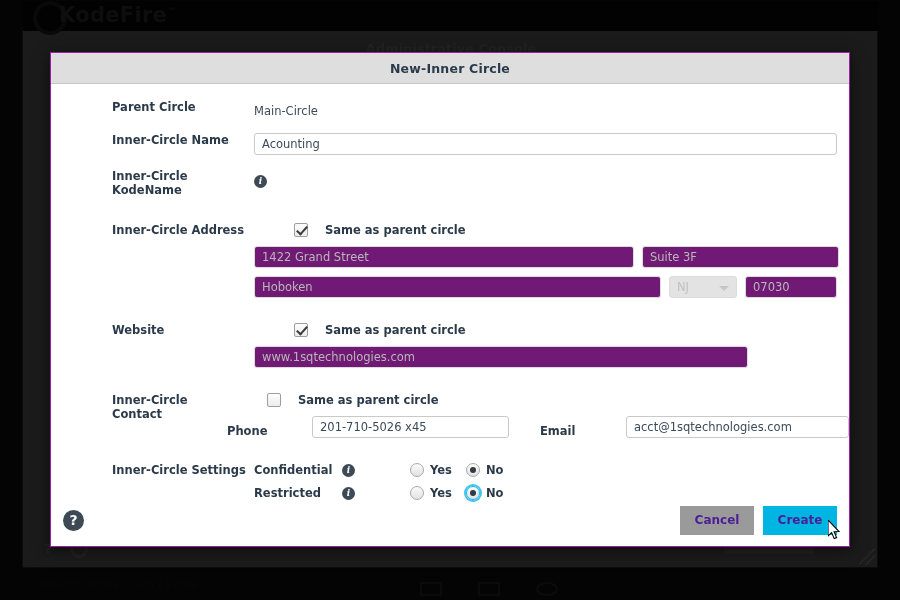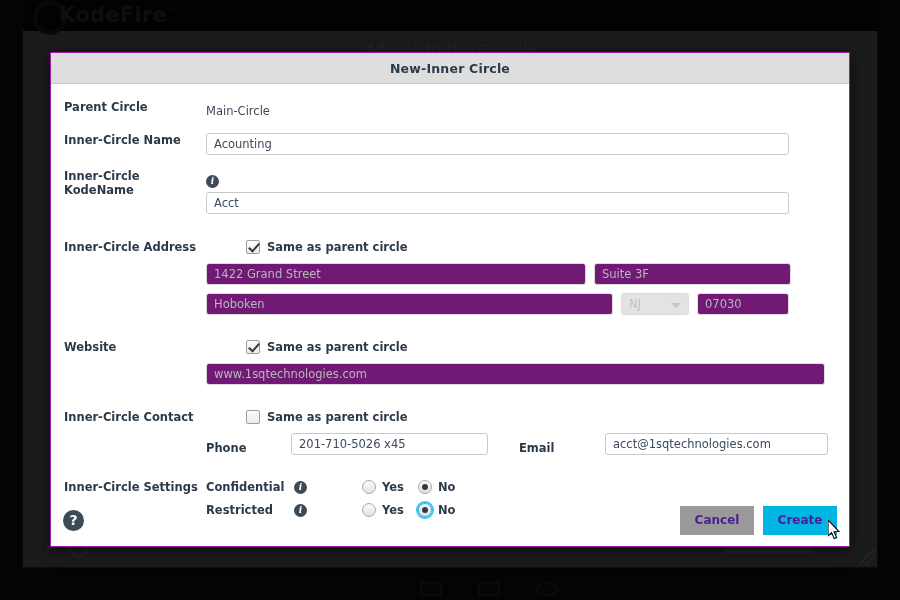--- a/index.html
+++ b/index.html
@@ -115,20 +115,21 @@
     letter-spacing: 0.2px;
   }
   .modal-body { position: relative; padding: 0; }
 
   .row { display: flex; align-items: flex-start; }
   .row-label {
     width: 155px;
     padding-left: 13px;
     font-size: 11.5px; font-weight: bold; color: #2b3a4a;
     line-height: 14px;
+    margin-left: 48px;
   }
   .field-area { flex: 1; padding-right: 0; }
 
   
   .inp {
     height: 22px;
     border: 1px solid #c9c9c9;
     border-radius: 3px;
     background: #fff;
     font-size: 11.5px;
@@ -158,21 +159,21 @@
   }
   .sel-arrow {
     position: absolute; right: 7px; top: 9px;
     width: 0; height: 0;
     border-left: 5px solid transparent;
     border-right: 5px solid transparent;
     border-top: 5px solid #c6c6c6;
   }
 
   
-  .cb-wrap { display: flex; align-items: center; gap: 7px; padding-left: 40px; }
+  .cb-wrap { display: flex; align-items: center; gap: 17px; padding-left: 40px; }
   .cb {
     width: 14px; height: 14px;
     border: 1px solid #9d9d9d;
     background: linear-gradient(#fdfdfd, #ececec);
     border-radius: 2px;
     position: relative;
     flex: none;
   }
   .cb.checked::after {
     content: "";
@@ -298,21 +299,20 @@
           <input class="inp" style="width: 583px;" value="Acounting">
         </div>
       </div>
 
       <div class="row" style="margin-top:14px;">
         <div class="row-label">Inner-Circle KodeName</div>
         <div class="field-area">
           <div style="height:16px;">
             <span class="info-icon">i</span>
           </div>
-          <input class="inp" style="width: 583px; margin-top: 7px;" value="Acct">
         </div>
       </div>
 
       <div class="row" style="margin-top:26px;">
         <div class="row-label">Inner-Circle Address</div>
         <div class="field-area">
           <div class="cb-wrap">
             <span class="cb checked"></span>
             <span class="cb-label">Same as parent circle</span>
           </div>
@@ -331,21 +331,21 @@
         </div>
       </div>
 
       <div class="row" style="margin-top:25px;">
         <div class="row-label">Website</div>
         <div class="field-area">
           <div class="cb-wrap">
             <span class="cb checked"></span>
             <span class="cb-label">Same as parent circle</span>
           </div>
-          <input class="inp disabled" style="width: 619px; margin-top: 9px;" disabled="" placeholder="www.1sqtechnologies.com">
+          <input class="inp disabled" style="width: 494px; margin-top: 9px;" disabled="" placeholder="www.1sqtechnologies.com">
         </div>
       </div>
 
       <div class="row" style="margin-top:25px;">
         <div class="row-label">Inner-Circle Contact</div>
         <div class="field-area">
           <div class="cb-wrap">
             <span class="cb"></span>
             <span class="cb-label">Same as parent circle</span>
           </div>

